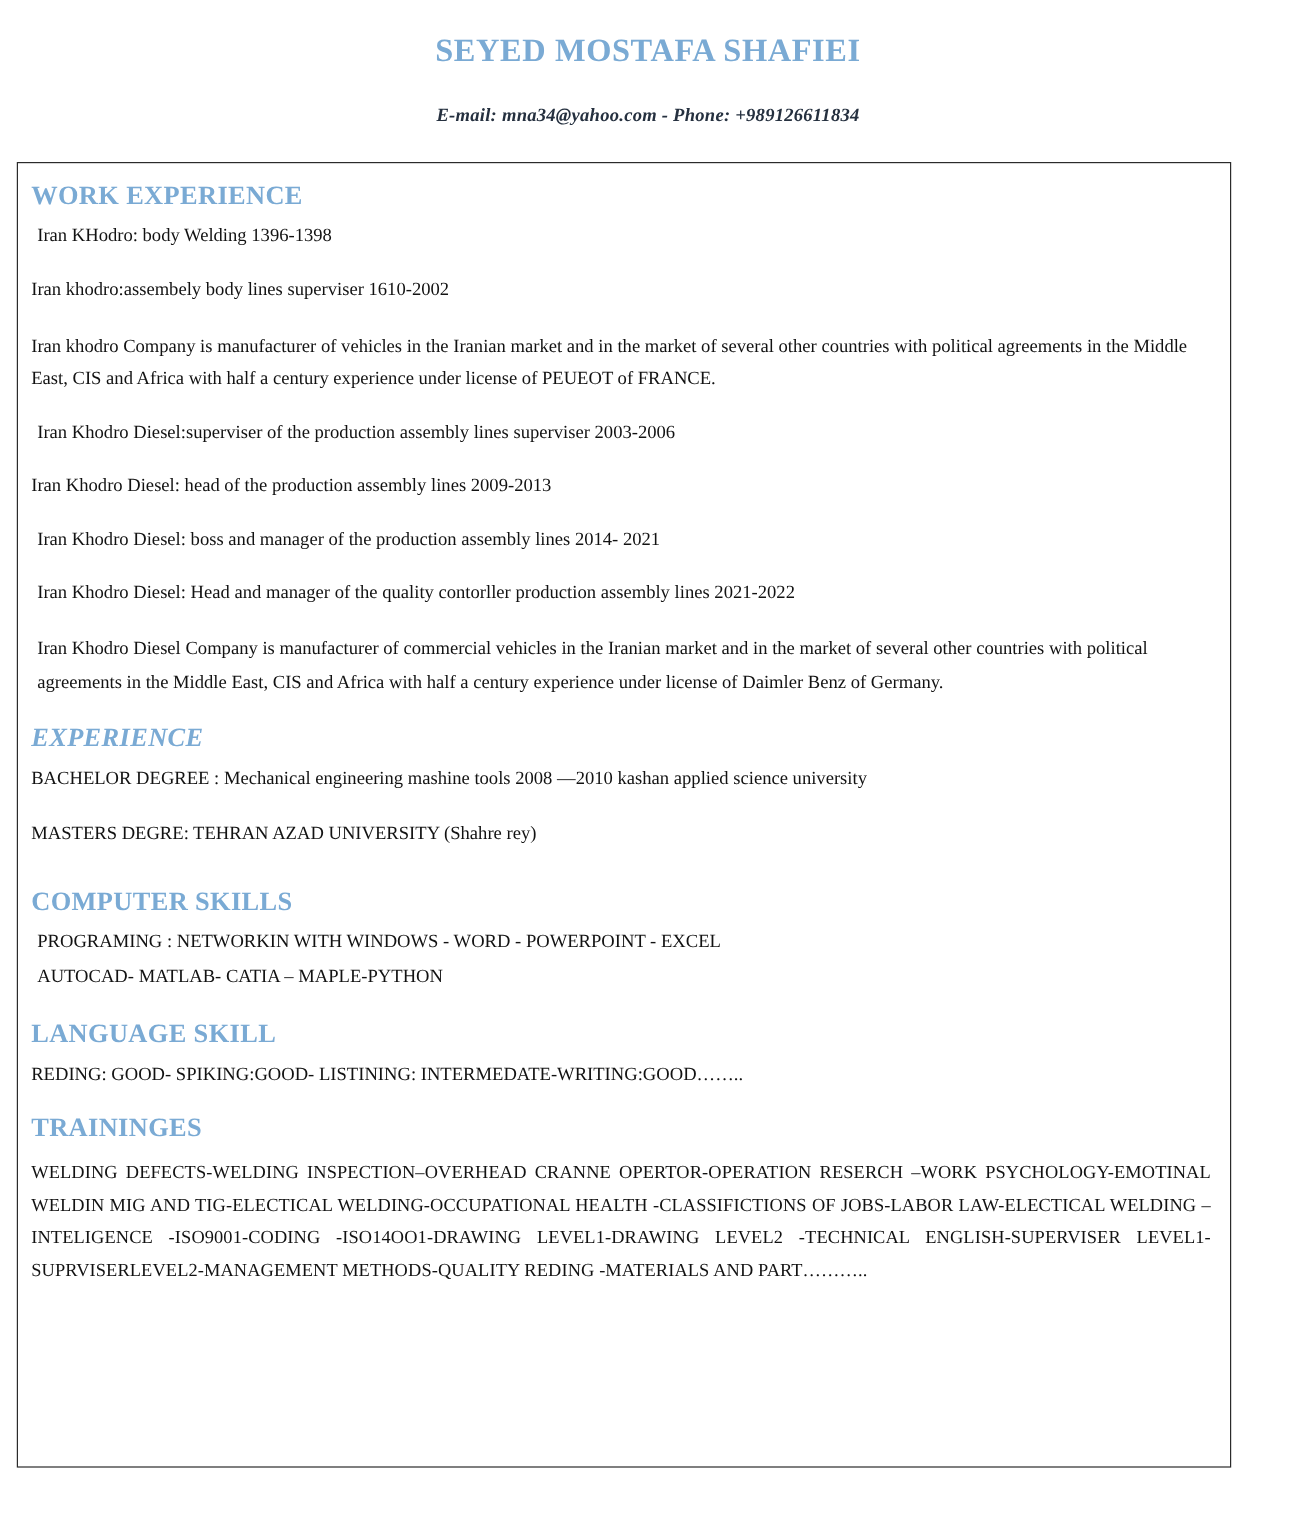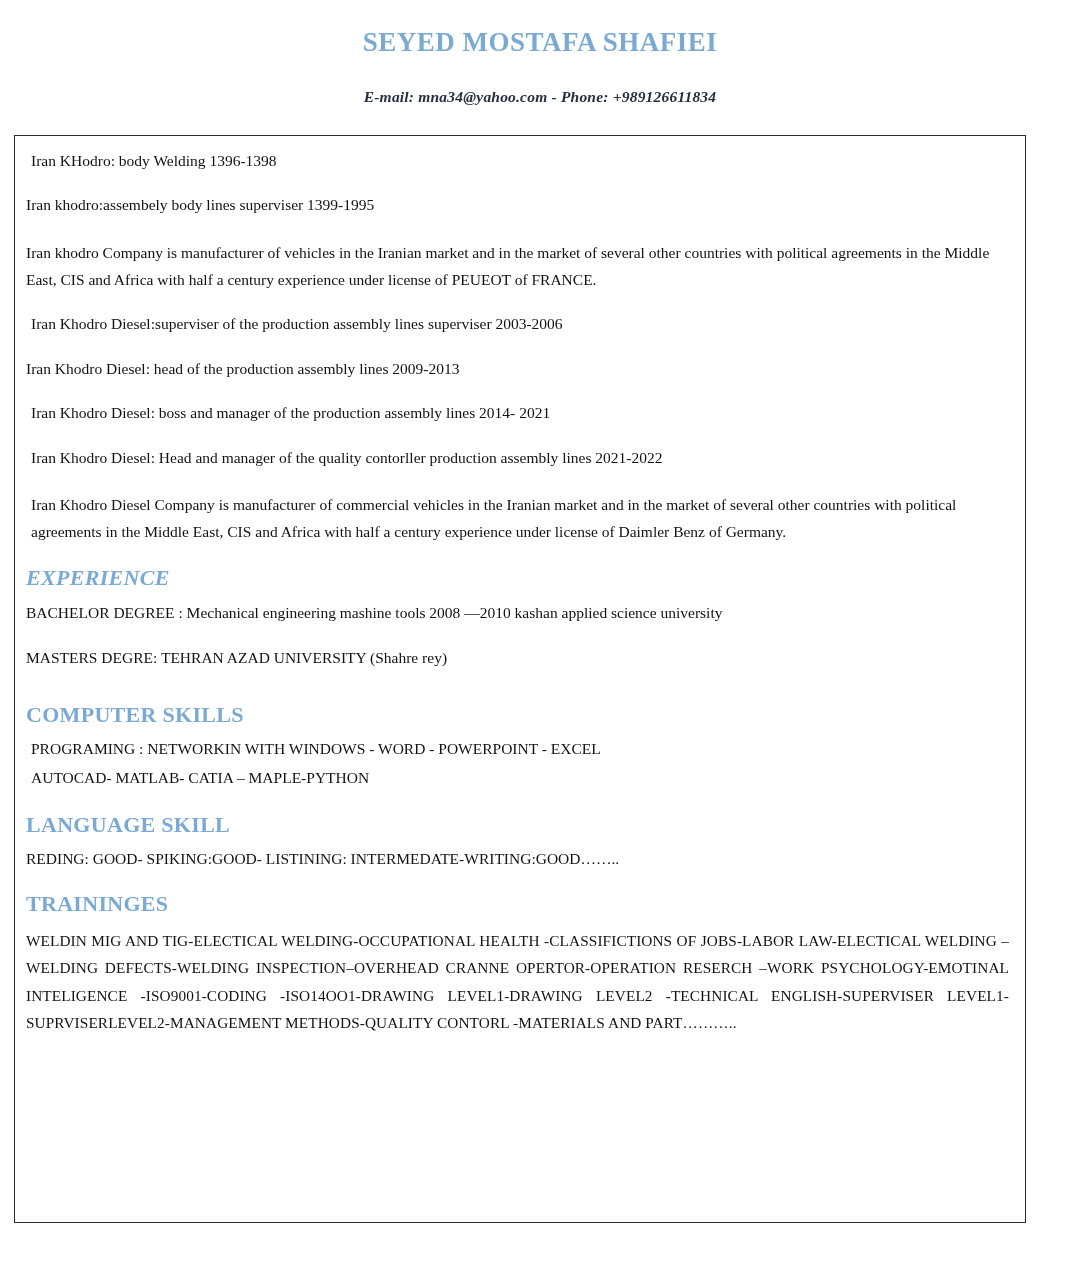--- a/index.html
+++ b/index.html
@@ -130,22 +130,23 @@
 
   <div class="doc-header">
     <h1 class="candidate-name">SEYED MOSTAFA SHAFIEI</h1>
     <div class="contact-line">E-mail: mna34@yahoo.com - Phone: +989126611834</div>
   </div>
 
   <div class="resume-box">
     <div class="box-inner">
 
       <div class="section work">
+        <div class="section-heading">WORK EXPERIENCE</div>
         <p class="entry indent">Iran KHodro: body Welding  1396-1398</p>
-        <p class="entry">Iran khodro:assembely body lines superviser 1399-1995</p>
+        <p class="entry">Iran khodro:assembely body lines superviser 1610-2002</p>
         <p class="entry para">Iran khodro  Company is manufacturer of  vehicles in the Iranian market and in the market of several other countries with political agreements in the Middle East, CIS and Africa with half a century experience under license of PEUEOT of FRANCE.</p>
         <p class="entry indent">Iran Khodro Diesel:superviser of the production assembly lines superviser 2003-2006</p>
         <p class="entry">Iran Khodro Diesel: head of the production assembly  lines 2009-2013</p>
         <p class="entry indent">Iran Khodro Diesel: boss and manager of the  production assembly  lines 2014- 2021</p>
         <p class="entry indent">Iran Khodro Diesel: Head and manager of the quality contorller  production assembly  lines 2021-2022</p>
         <p class="entry para indent last">Iran Khodro Diesel Company is manufacturer of commercial vehicles in the Iranian market and in the market of several other countries with political agreements in the Middle East, CIS and Africa with half a century experience under license of Daimler Benz of Germany.</p>
       </div>
 
       <div class="section education">
         <div class="section-heading italic">EXPERIENCE</div>
@@ -160,23 +161,23 @@
       </div>
 
       <div class="section language">
         <div class="section-heading">LANGUAGE SKILL</div>
         <p class="entry last">REDING: GOOD- SPIKING:GOOD- LISTINING: INTERMEDATE-WRITING:GOOD……..</p>
       </div>
 
       <div class="section training">
         <div class="section-heading">TRAININGES</div>
         <div class="training-para">
+          <span class="tline just">WELDING DEFECTS-WELDING INSPECTION–OVERHEAD CRANNE OPERTOR-OPERATION RESERCH –WORK PSYCHOLOGY-EMOTINAL</span>
           <span class="tline just">WELDIN MIG AND TIG-ELECTICAL WELDING-OCCUPATIONAL HEALTH -CLASSIFICTIONS OF JOBS-LABOR LAW-ELECTICAL WELDING –</span>
-          <span class="tline just">WELDING DEFECTS-WELDING INSPECTION–OVERHEAD CRANNE OPERTOR-OPERATION RESERCH –WORK PSYCHOLOGY-EMOTINAL</span>
           <span class="tline just">INTELIGENCE -ISO9001-CODING -ISO14OO1-DRAWING LEVEL1-DRAWING LEVEL2 -TECHNICAL ENGLISH-SUPERVISER LEVEL1-</span>
-          <span class="tline lastline">SUPRVISERLEVEL2-MANAGEMENT METHODS-QUALITY CONTORL -MATERIALS AND PART………..</span>
+          <span class="tline lastline">SUPRVISERLEVEL2-MANAGEMENT METHODS-QUALITY REDING -MATERIALS AND PART………..</span>
         </div>
       </div>
 
     </div>
   </div>
 
 </div>
 
 </body></html>

